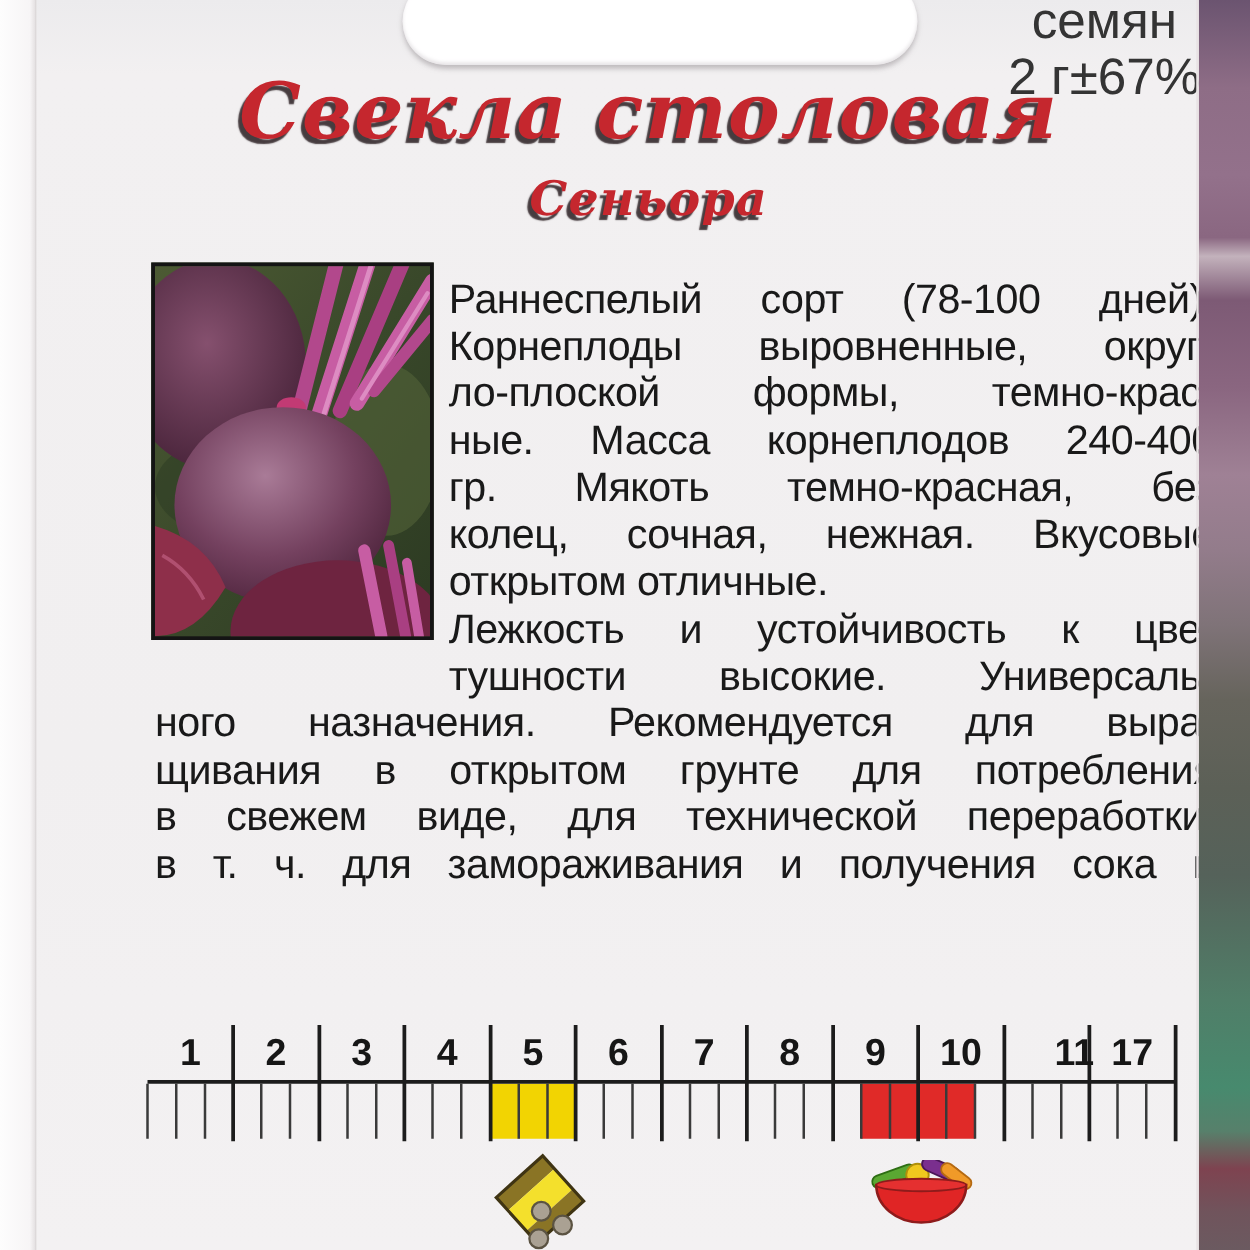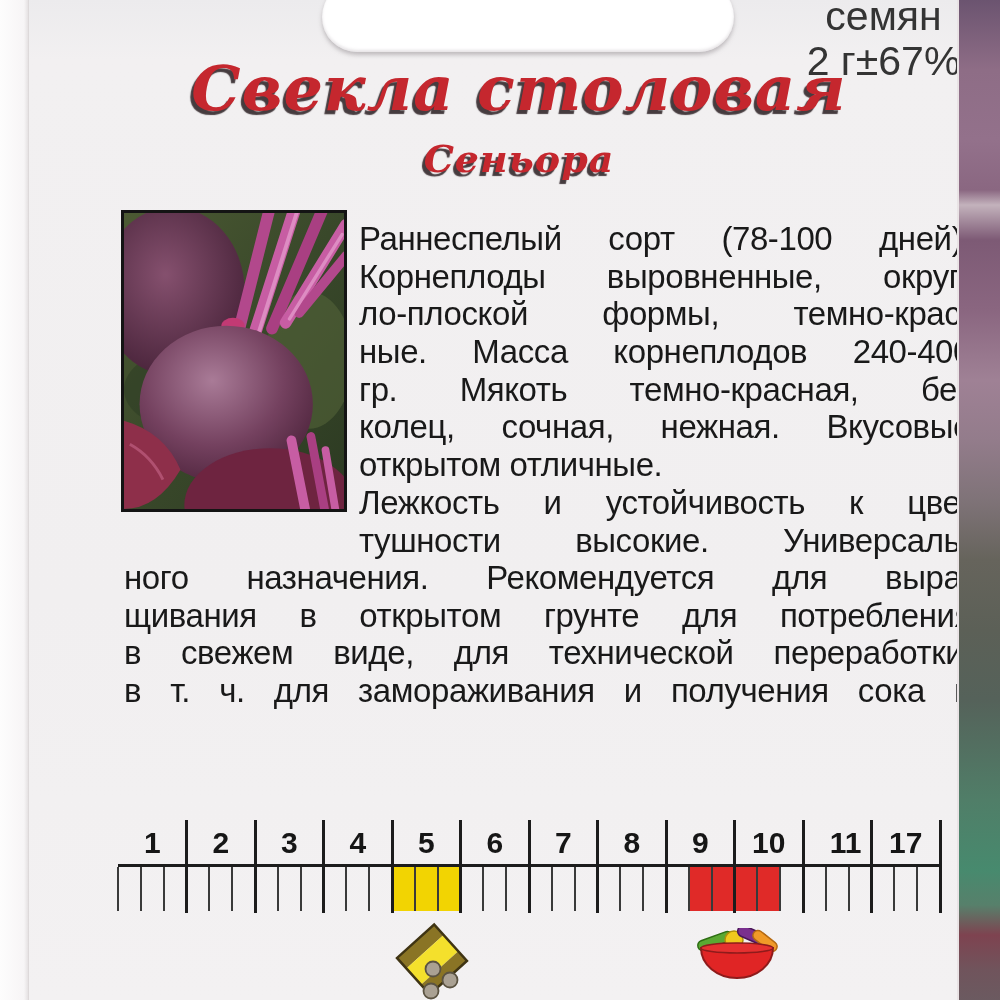--- a/index.html
+++ b/index.html
@@ -202,21 +202,21 @@
       <div class="cal-num" style="left: 0px; width: 68.5px;">1</div>
       <div class="cal-num" style="left: 68.5px; width: 68.5px;">2</div>
       <div class="cal-num" style="left: 137px; width: 68.5px;">3</div>
       <div class="cal-num" style="left: 205.5px; width: 68.5px;">4</div>
       <div class="cal-num" style="left: 274px; width: 68.5px;">5</div>
       <div class="cal-num" style="left: 342.5px; width: 68.5px;">6</div>
       <div class="cal-num" style="left: 411px; width: 68.5px;">7</div>
       <div class="cal-num" style="left: 479.5px; width: 68.5px;">8</div>
       <div class="cal-num" style="left: 548px; width: 68.5px;">9</div>
       <div class="cal-num" style="left: 616.5px; width: 68.5px;">10</div>
-      <div class="cal-num" style="left: 703px; width: 49px;">11</div>
+      <div class="cal-num" style="left: 685px; width: 49px; padding-left: 32px;">11</div>
       <div class="cal-num" style="left: 753.5px; width: 68.5px;">17</div>
     </div>
 
   <div class="icon-sowing">
     <svg viewBox="0 0 110 86">
       <g transform="translate(16,44) rotate(-42)">
         <rect x="0" y="0" width="50" height="14" fill="#8a7425"></rect>
         <rect x="0" y="14" width="50" height="22" fill="#f4e02c"></rect>
         <rect x="0" y="36" width="50" height="13" fill="#8a7425"></rect>
         <rect x="0" y="0" width="50" height="49" fill="none" stroke="#3f3413" stroke-width="2.5"></rect>

